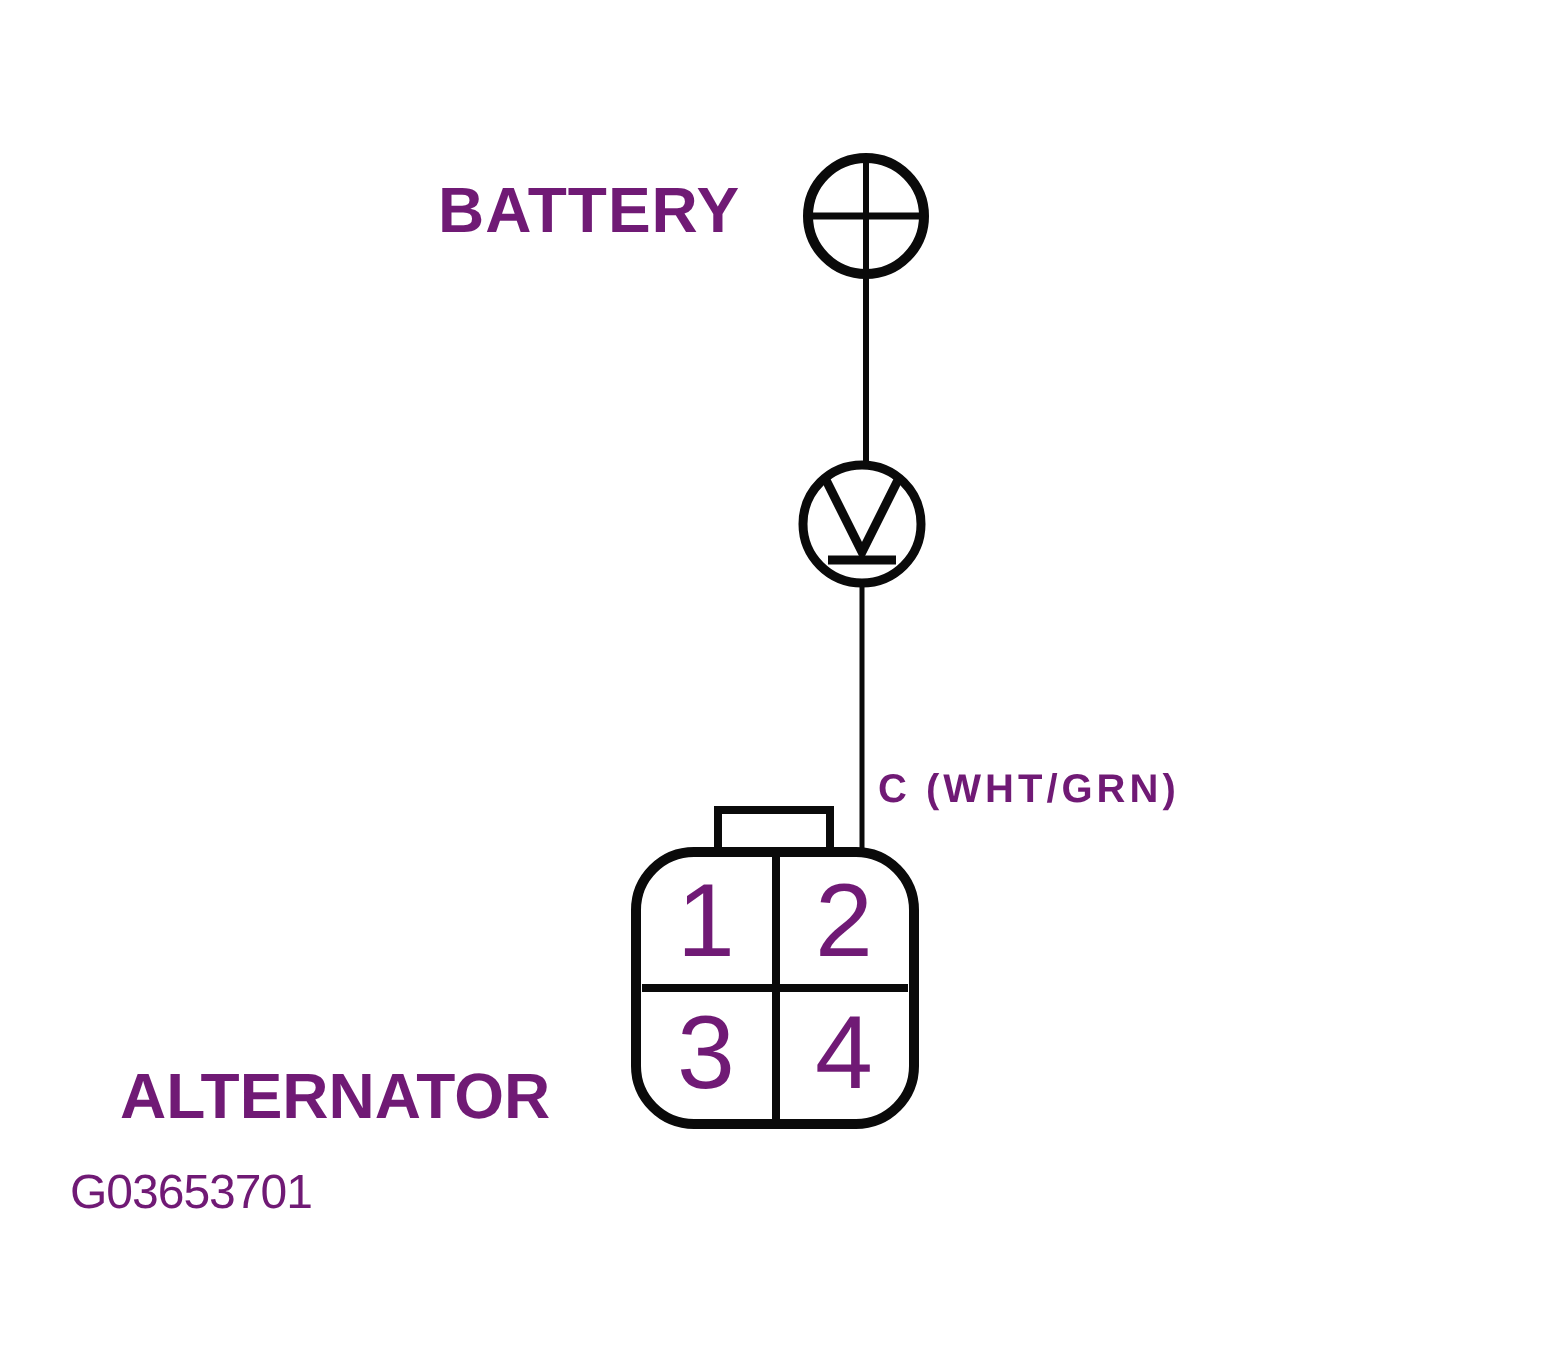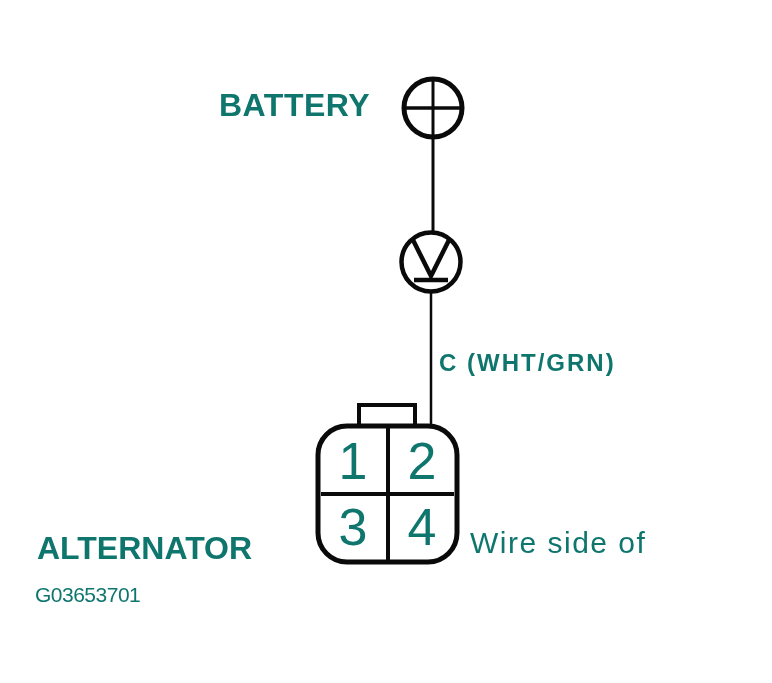--- a/index.html
+++ b/index.html
@@ -6,21 +6,21 @@
     margin: 0;
     padding: 0;
     background: #ffffff;
   }
   .canvas {
     position: relative;
     width: 772px;
     height: 683px;
     background: #ffffff;
     font-family: "Liberation Sans", "DejaVu Sans", sans-serif;
-    color: #0f766e;
+    color: #701a75;
     overflow: hidden;
   }
   .lineart {
     position: absolute;
     left: 0;
     top: 0;
     width: 772px;
     height: 683px;
   }
   .label {
@@ -28,41 +28,43 @@
     white-space: pre;
     line-height: 1.05;
   }
   .bold-label {
     font-weight: bold;
     font-size: 32px;
     letter-spacing: 0.5px;
   }
   .c-label {
     font-weight: bold;
-    font-size: 24px;
+    font-size: 20px;
     letter-spacing: 2px;
+    margin-top: 35px;
   }
   .block-label div {
     display: block;
+    margin-left: 23px;
   }
   .alt-label {
     font-weight: bold;
     font-size: 32px;
     line-height: 35px;
     letter-spacing: 0px;
   }
   .note-label {
     font-weight: normal;
     font-size: 30px;
     line-height: 32px;
     letter-spacing: 1.5px;
   }
   .figure-id {
     font-weight: normal;
-    font-size: 21px;
+    font-size: 24px;
     letter-spacing: -0.5px;
   }
   .terminal-digit {
     position: absolute;
     font-size: 52px;
     font-weight: 400;
     line-height: 1;
     transform: translate(-50%, -50%);
   }
 </style>
@@ -98,21 +100,20 @@
 
   <div class="label bold-label" style="left:219px; top:89px;">BATTERY</div>
 
   <div class="label c-label" style="left:439px; top:350px;">C (WHT/GRN)</div>
 
   <div class="label block-label alt-label" style="left:37px; top:461px;">
     <div>ALTERNATOR</div>
   </div>
 
   <div class="label block-label note-label" style="left:470px; top:463px;">
-    <div>Wire side of</div>
   </div>
 
   <div class="label figure-id" style="left:35px; top:584px;">G03653701</div>
 
   <div class="terminal-digit" style="left:353px; top:461px;">1</div>
   <div class="terminal-digit" style="left:422px; top:461px;">2</div>
   <div class="terminal-digit" style="left:353px; top:527px;">3</div>
   <div class="terminal-digit" style="left:422px; top:527px;">4</div>
 
 </div>

